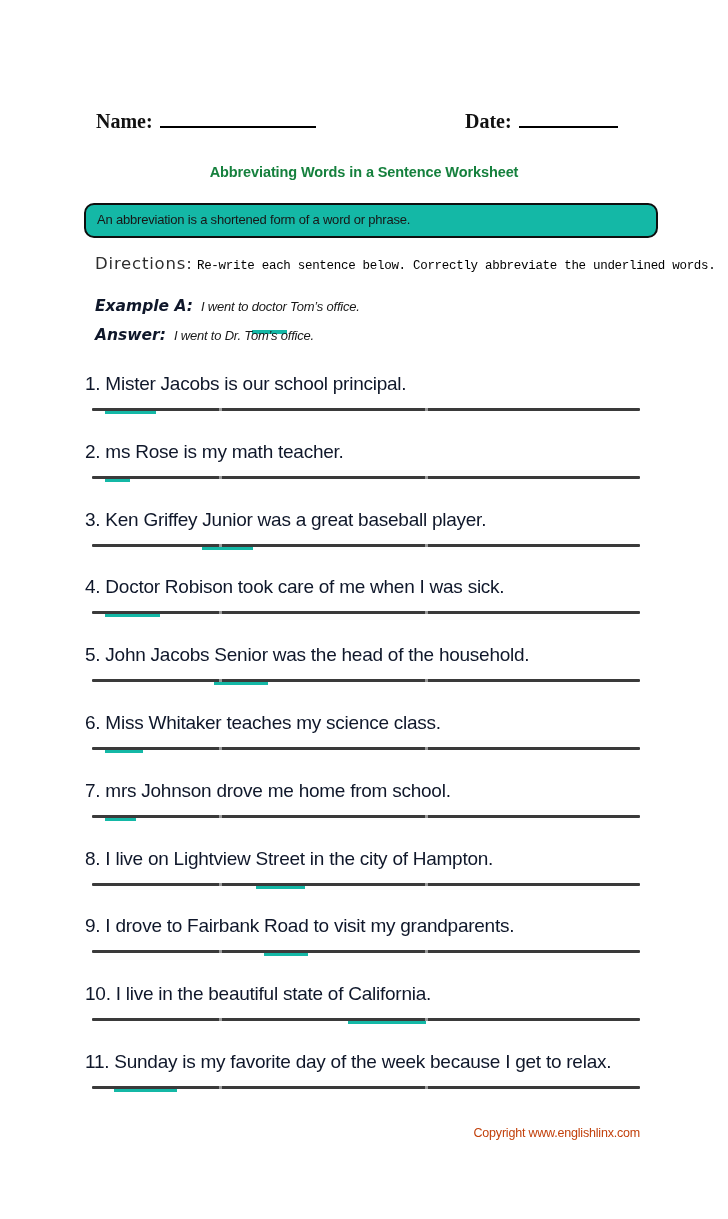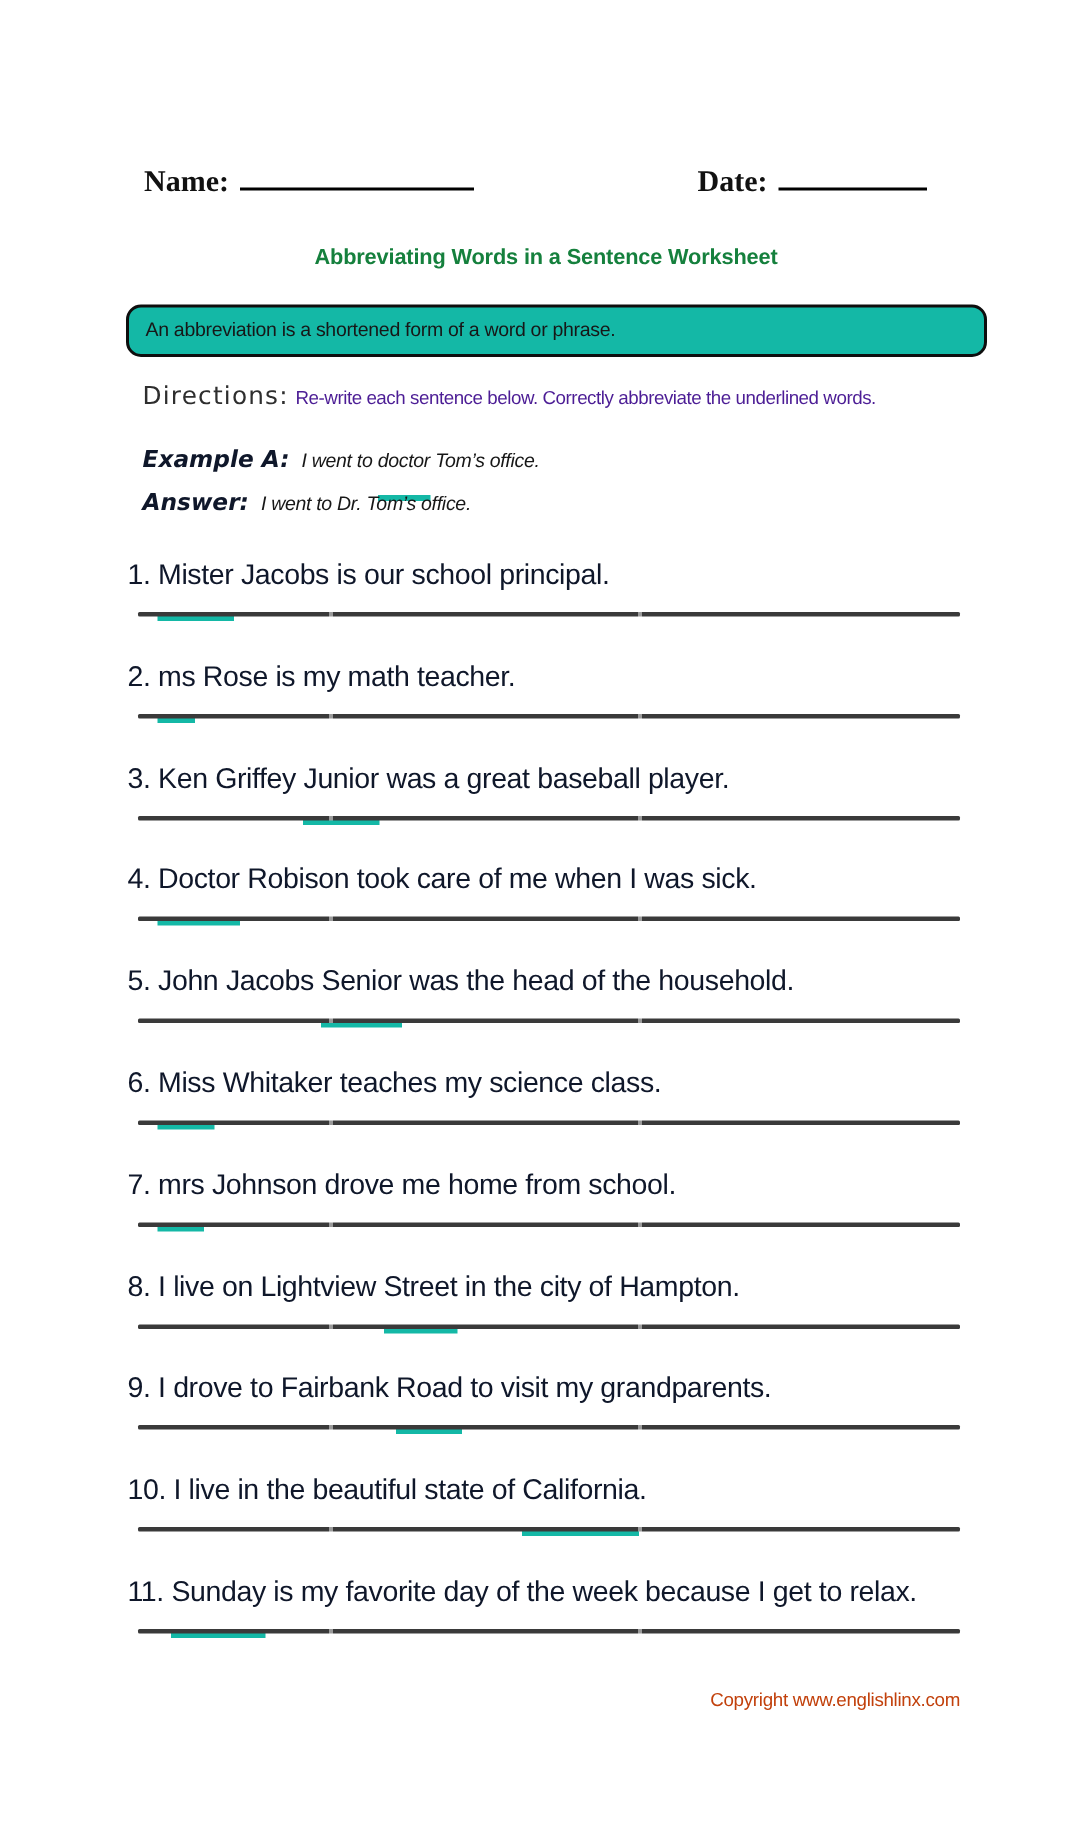--- a/index.html
+++ b/index.html
@@ -48,21 +48,21 @@
     font-size: 13px; letter-spacing: -0.2px; color: #171717;
     white-space: nowrap;
   }
 
   
   .directions-row { position: absolute; top: 254px; left: 95px; width: 560px; white-space: nowrap; }
   .directions-label {
     font-family: "DejaVu Sans", sans-serif;
     font-size: 16.5px; letter-spacing: 0.8px; color: #2e2e2e;
   }
-  .directions-text { font-size: 12.5px; letter-spacing: -0.3px; color: #4c1d95; }
+  .directions-text { font-size: 12.5px; letter-spacing: -0.3px; color: #000000; font-family: Liberation Mono, monospace; }
 
   
   .example-row { position: absolute; top: 297px; left: 95px; white-space: nowrap; }
   .answer-row  { position: absolute; top: 326px; left: 95px; white-space: nowrap; }
   .script-label {
     font-family: "DejaVu Sans", sans-serif;
     font-style: italic; font-weight: bold;
     font-size: 15.5px; color: #0f172a; margin-right: 8px;
   }
   .example-sentence, .answer-sentence {

